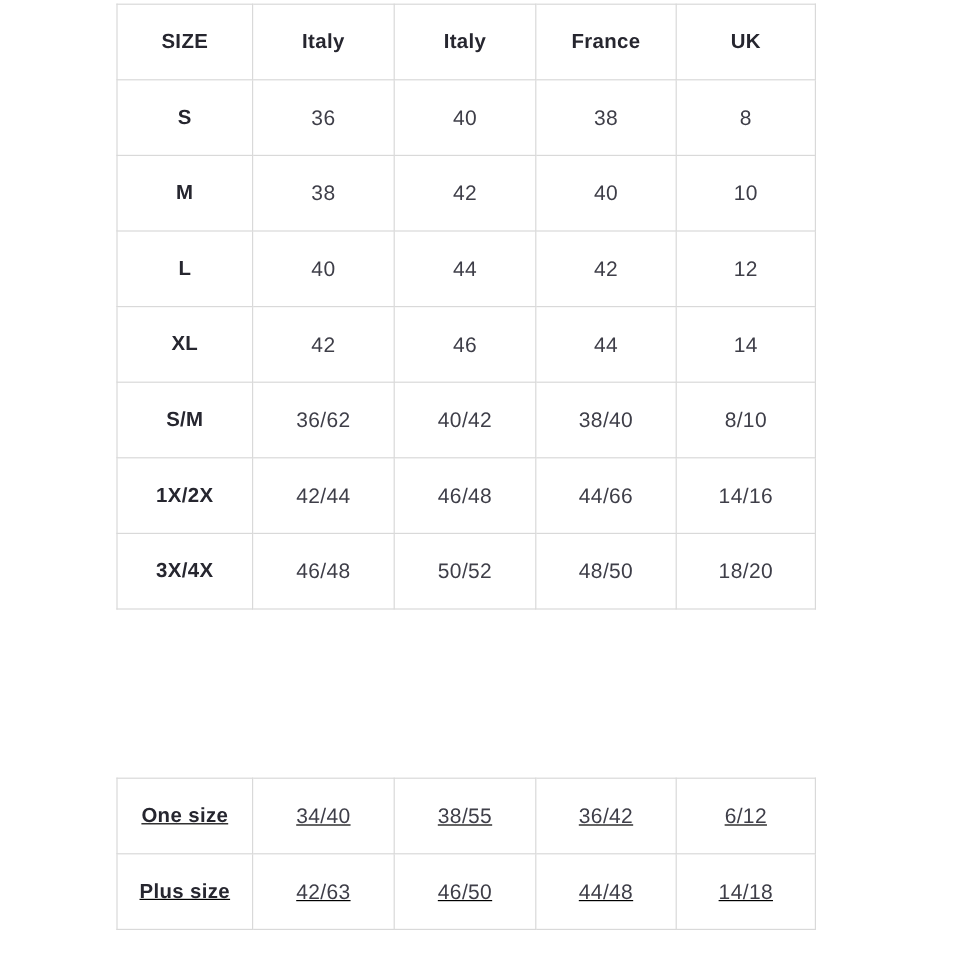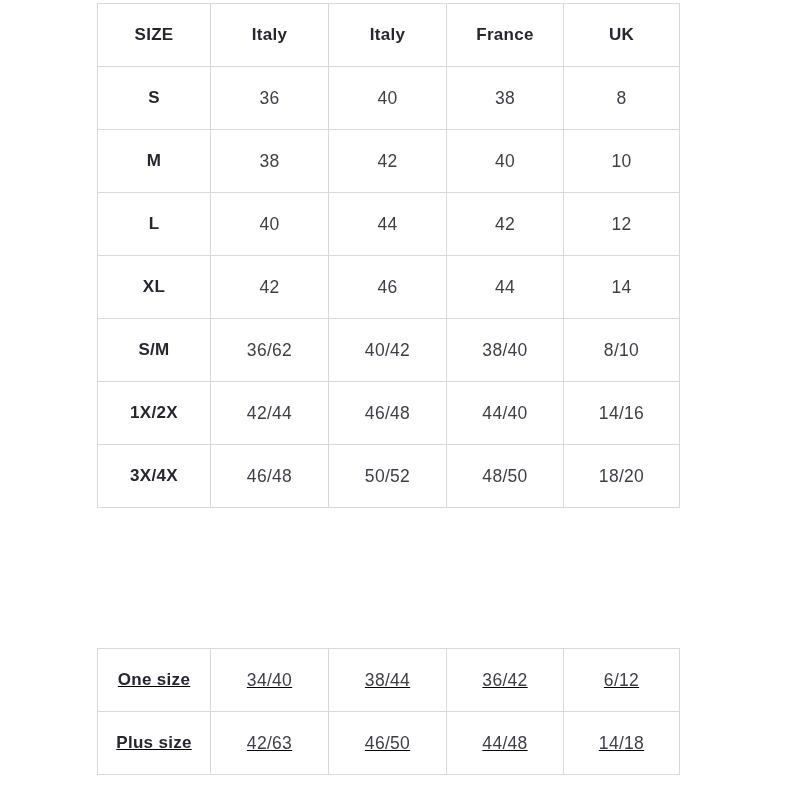--- a/index.html
+++ b/index.html
@@ -109,21 +109,21 @@
           <th>S/M</th>
           <td>36/62</td>
           <td>40/42</td>
           <td>38/40</td>
           <td>8/10</td>
         </tr>
         <tr>
           <th>1X/2X</th>
           <td>42/44</td>
           <td>46/48</td>
-          <td>44/40</td>
+          <td>44/66</td>
           <td>14/16</td>
         </tr>
         <tr>
           <th>3X/4X</th>
           <td>46/48</td>
           <td>50/52</td>
           <td>48/50</td>
           <td>18/20</td>
         </tr>
       </tbody>
@@ -134,21 +134,21 @@
       <col style="width:113px">
       <col style="width:118px">
       <col style="width:118px">
       <col style="width:117px">
       <col style="width:116px">
     </colgroup>
   <tbody>
         <tr>
           <th>One size</th>
           <td>34/40</td>
-          <td>38/44</td>
+          <td>38/55</td>
           <td>36/42</td>
           <td>6/12</td>
         </tr>
         <tr>
           <th>Plus size</th>
           <td>42/63</td>
           <td>46/50</td>
           <td>44/48</td>
           <td>14/18</td>
         </tr>

